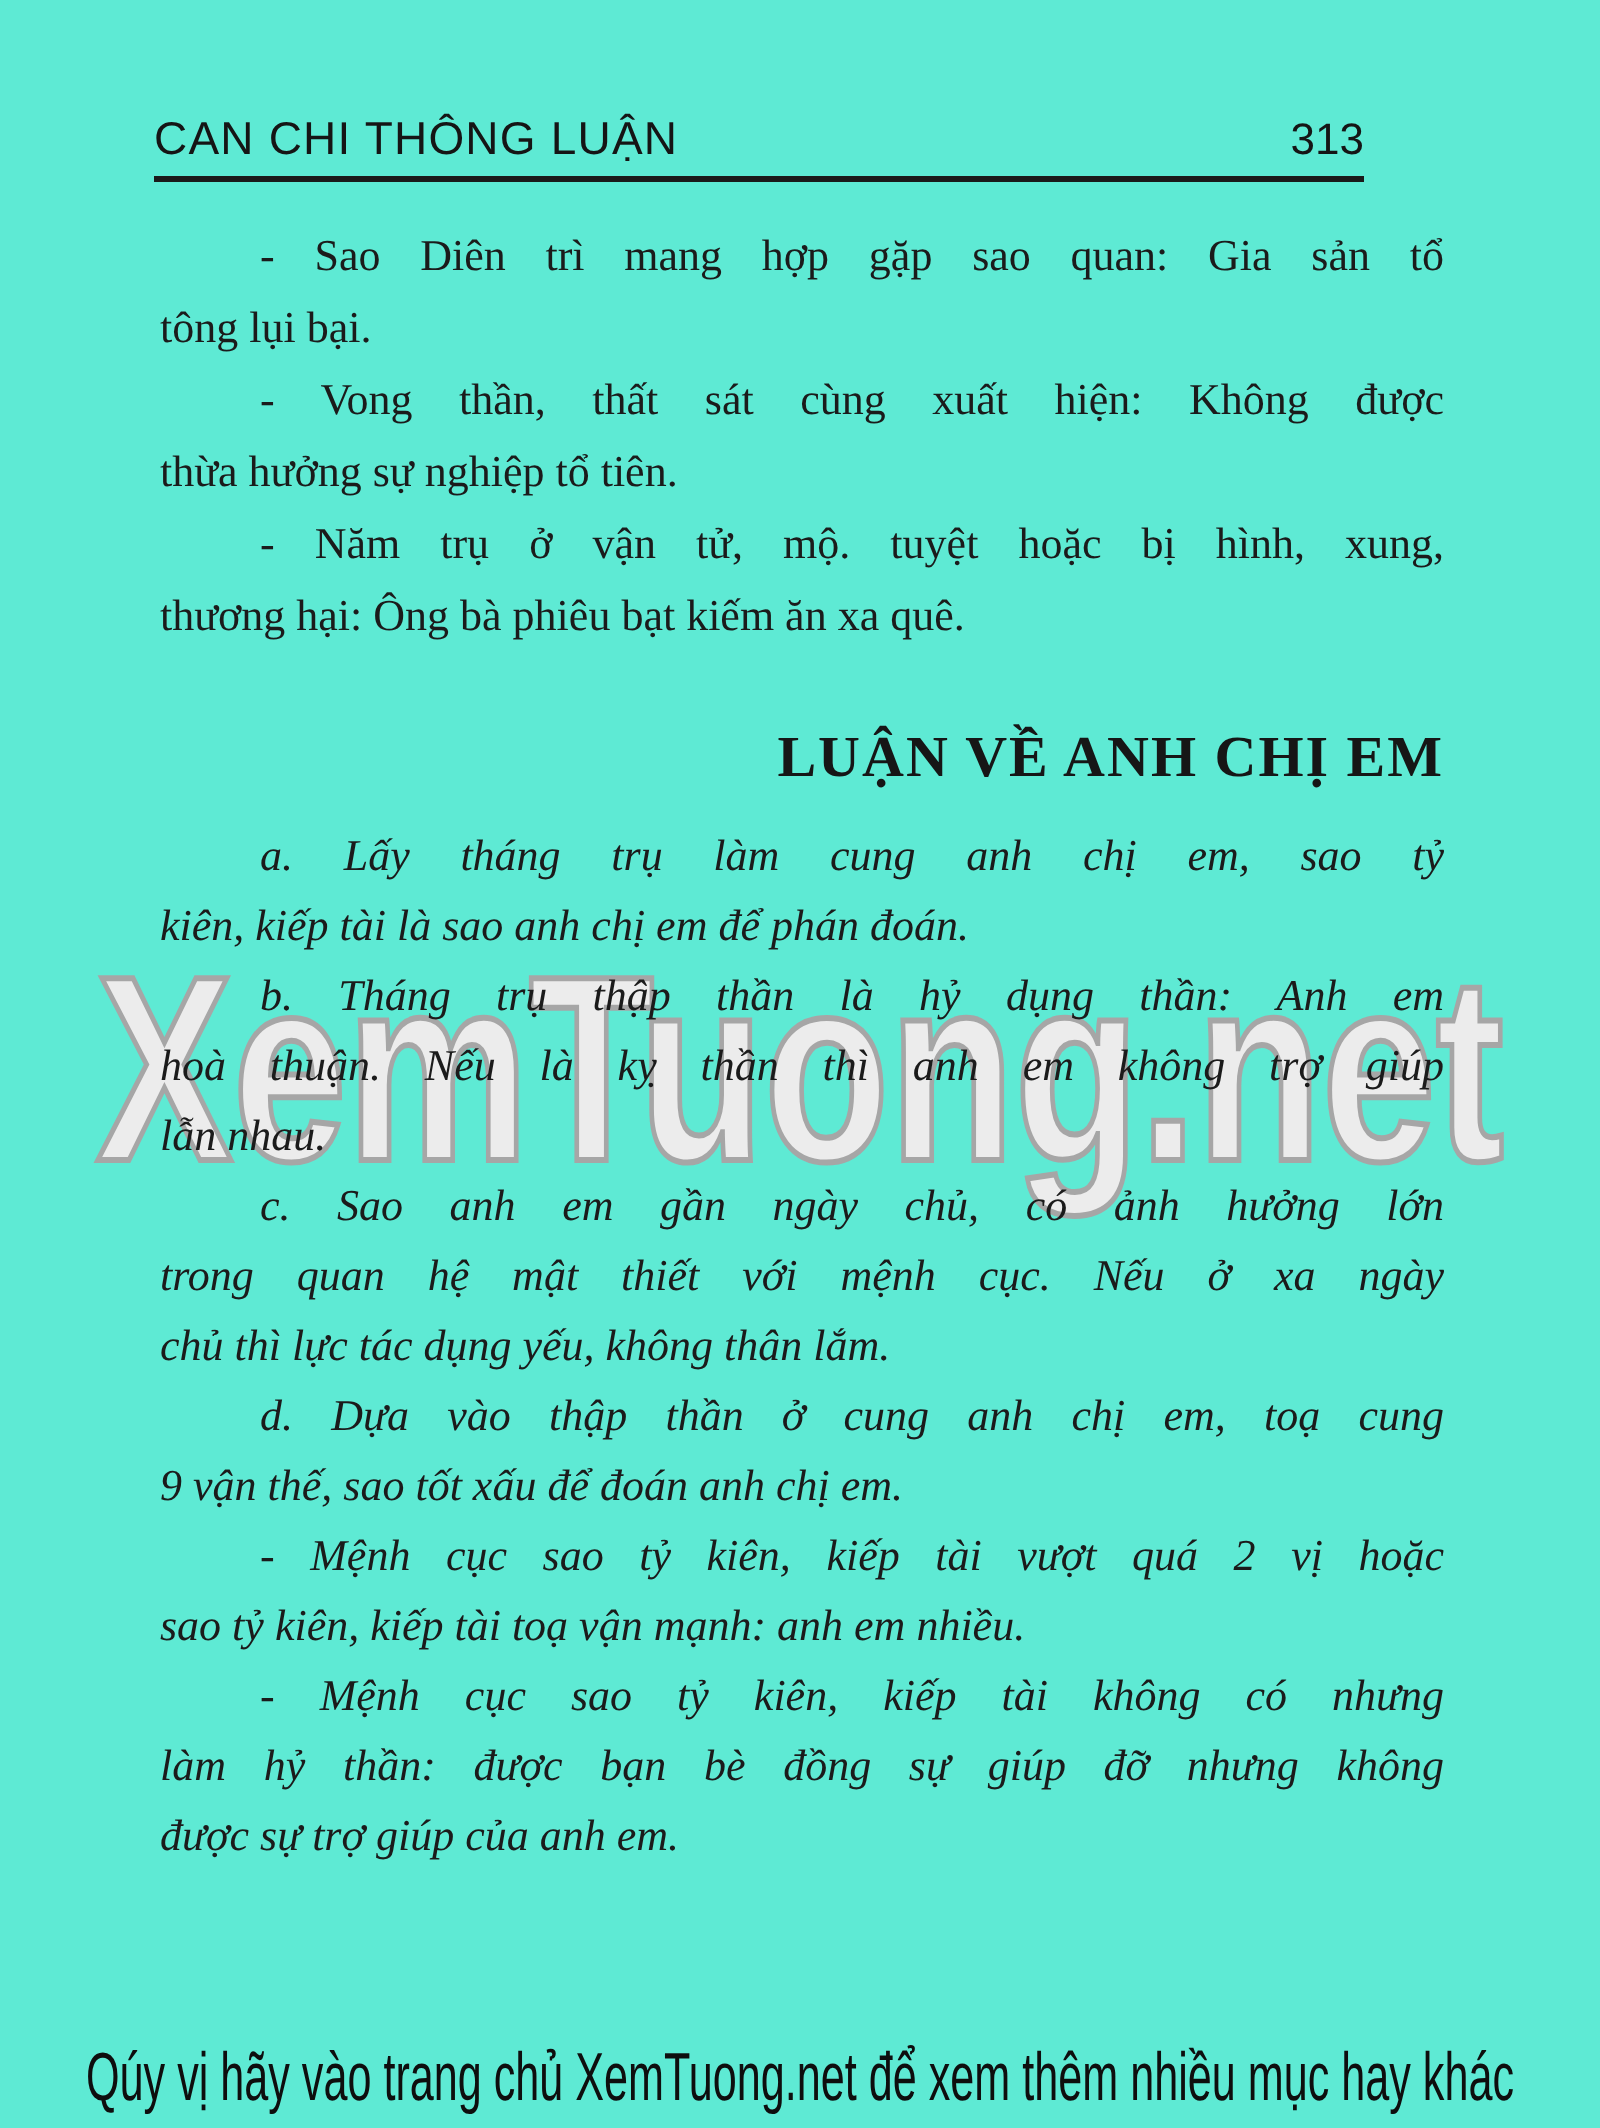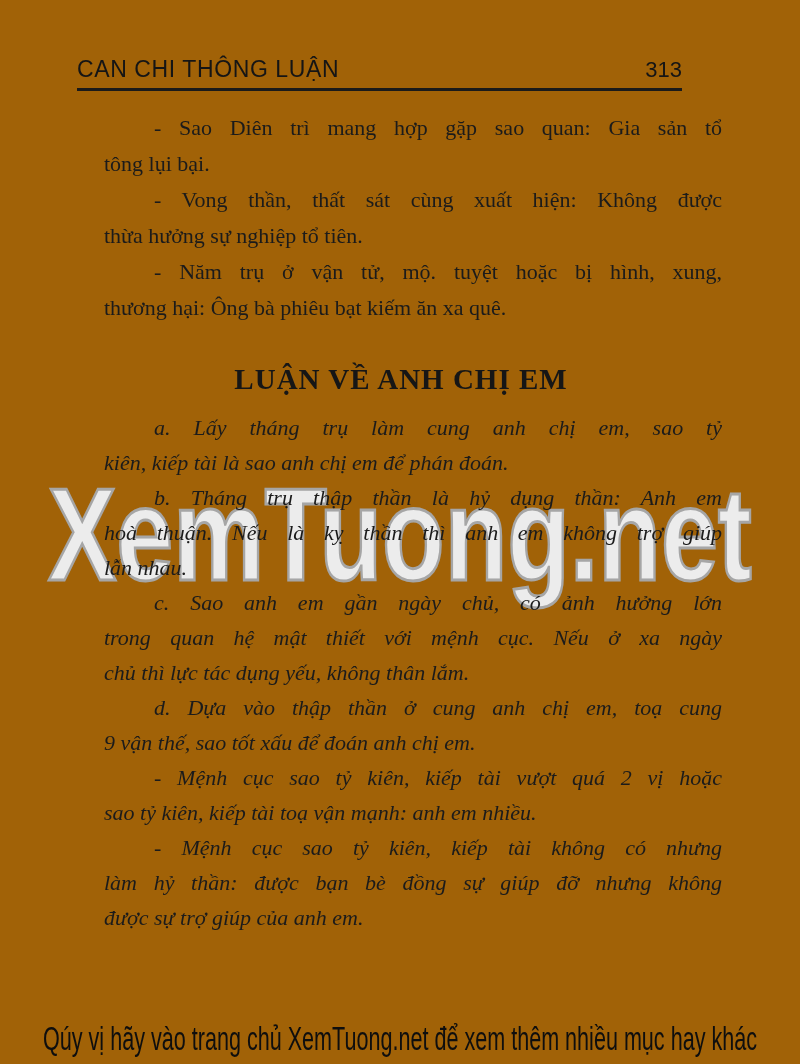--- a/index.html
+++ b/index.html
@@ -1,19 +1,19 @@
 <!DOCTYPE html>
 <html><head>
 <meta charset="utf-8">
 <style>
   html,body{margin:0;padding:0;background:#ffffff;}
   .page{
     position:relative;
     width:800px;height:1064px;
-    background:#a16207;
+    background:#5eead4;
     overflow:hidden;
     font-family:"Liberation Serif", serif;
     color:#1b1b1b;
   }
   
   .header{
     position:absolute;
     left:77px;top:56px;width:605px;
     display:flex;justify-content:space-between;align-items:flex-end;
     font-family:"Liberation Sans", sans-serif;
@@ -39,26 +39,25 @@
     position:absolute;
     left:80px;top:110px;width:642px;
     z-index:1;
     font-size:22px;line-height:36px;
   }
   .para{margin:0;}
   .pline{
     text-align:justify;
     text-align-last:justify;
     white-space:normal;
-    margin-left:24px;
   }
   .pline.last{text-align-last:left;}
   .pline.first{text-indent:50px;}
   .section-heading{
-    text-align:center;
+    text-align:right;
     font-weight:bold;
     font-size:29px;
     letter-spacing:1px;
     line-height:42px;
     margin:32px 0 10px 0;
     color:#161616;
   }
   .section-paras .pline{line-height:35px;font-style:italic;}
   
   .footer{

